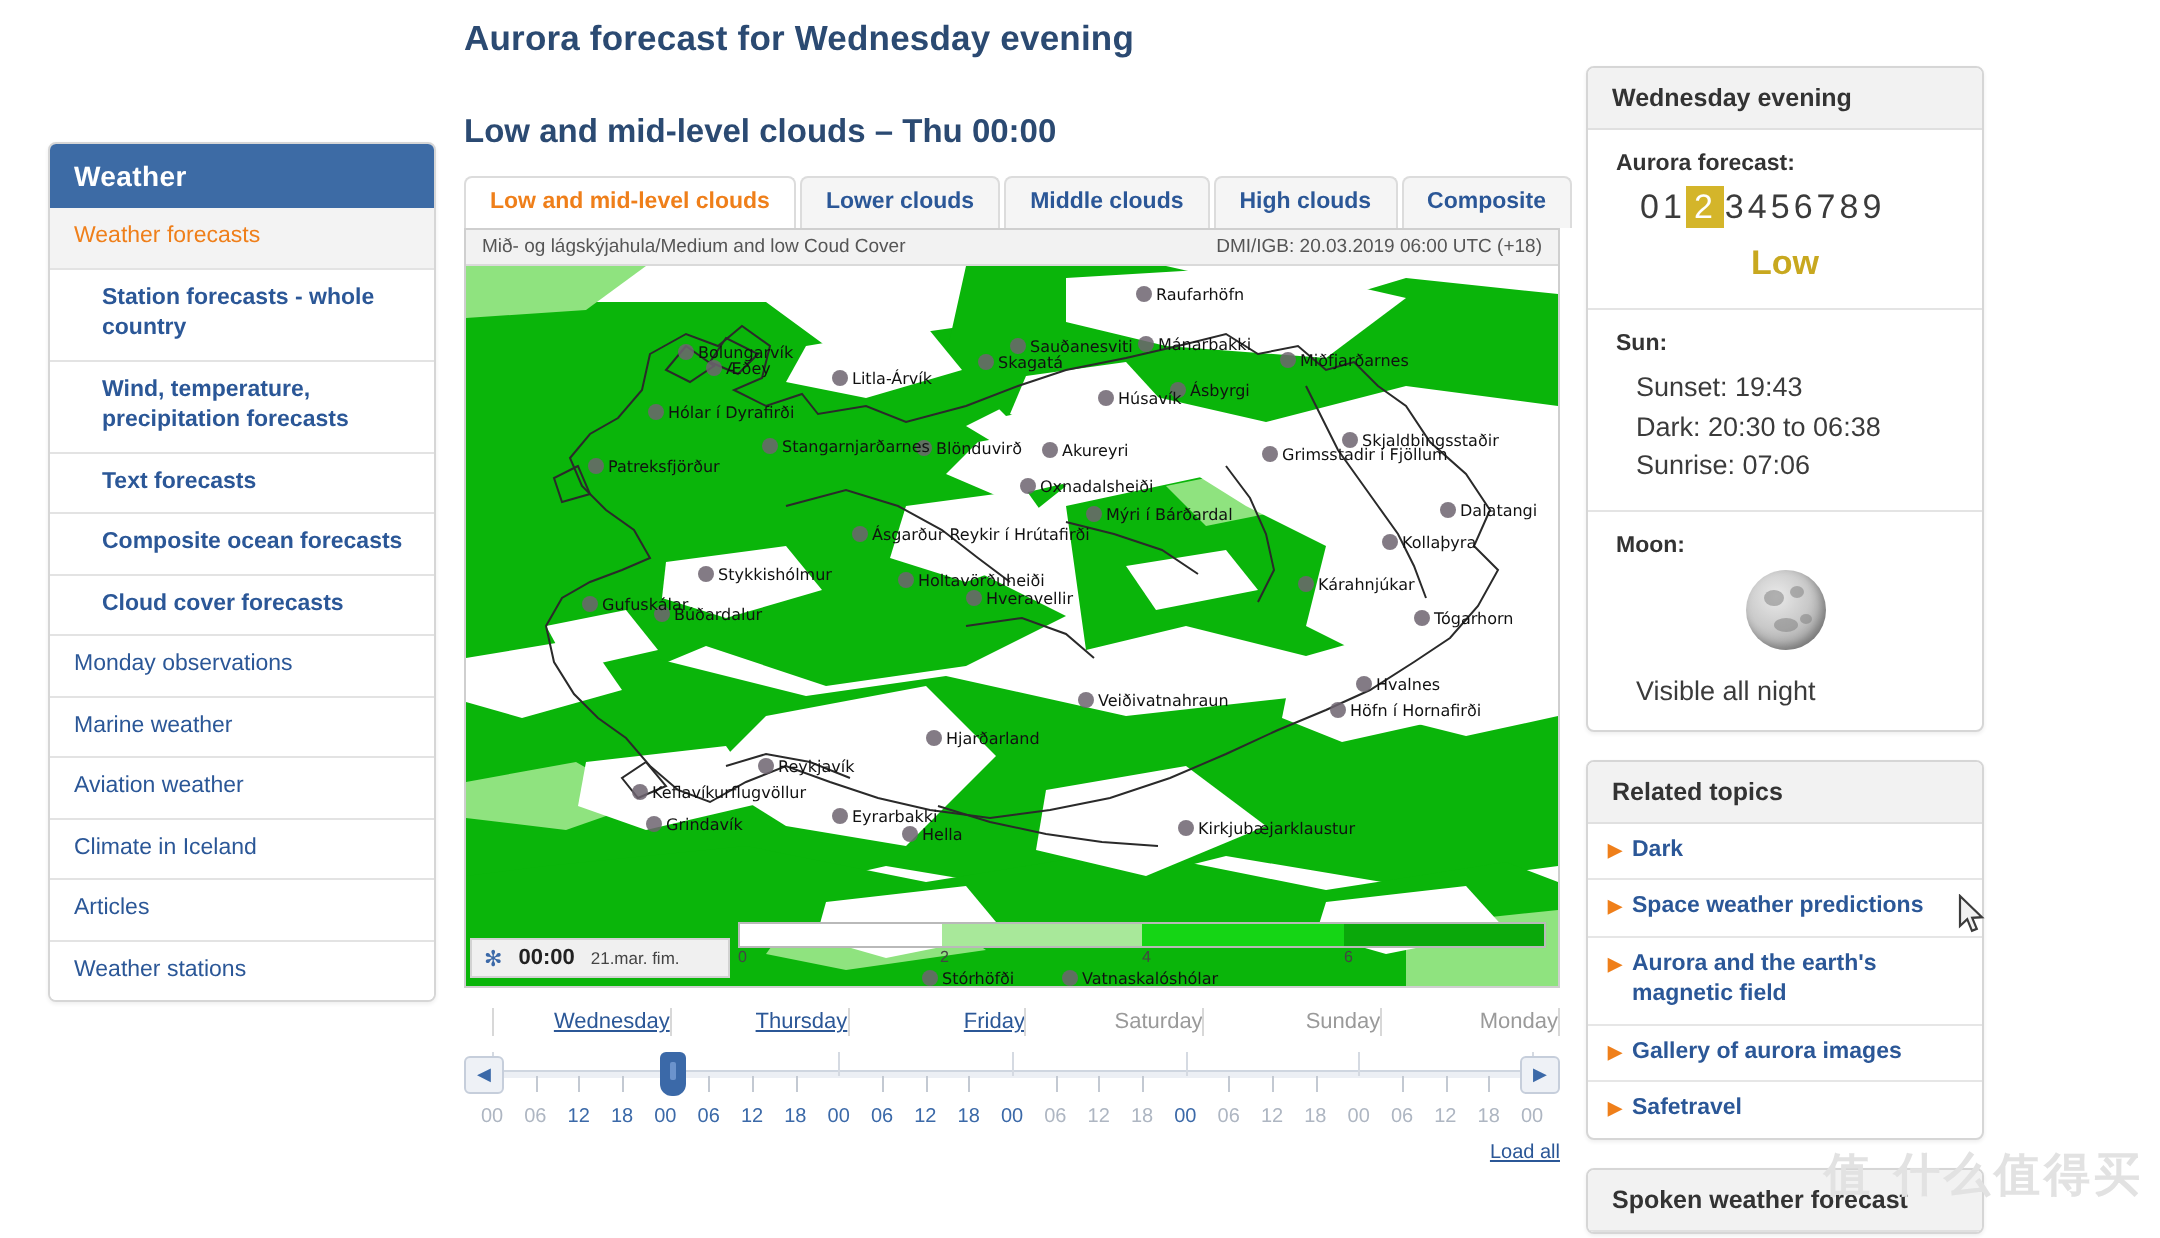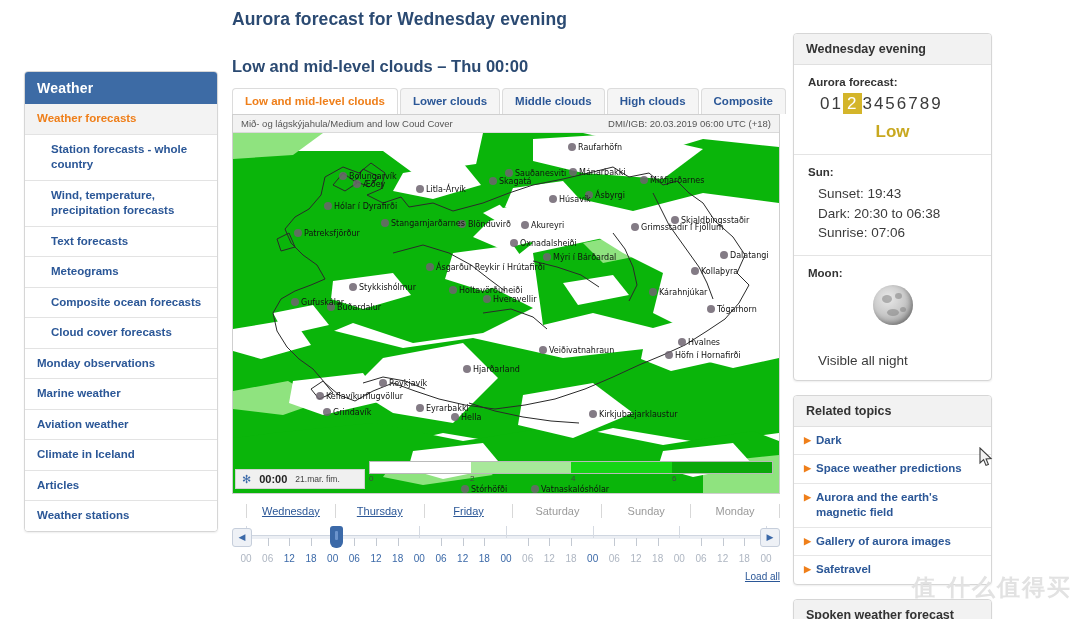--- a/index.html
+++ b/index.html
@@ -10,21 +10,21 @@
   }
   .page{position:relative;width:1080px;height:619px;}
 
   
   .sidebar{position:absolute;left:24px;top:33px;width:192px;
     border:1px solid #d6d6d6;border-radius:4px;background:#fff;
     box-shadow:0 1px 2px rgba(0,0,0,.07);overflow:hidden;margin-top:38px;}
   .sb-head{background:#3d6ba5;color:#fff;font-weight:bold;font-size:14px;
     padding:8px 12px;letter-spacing:.2px;}
   .sb-item{border-top:1px solid #e3e3e3;font-size:11.5px;line-height:1.35;
-    padding:7px 10px 7px 12px;color:#2b5797;font-weight:bold;background:#fff;}
+    padding:7px 10px 7px 12px;color:#2b5797;font-weight:normal;background:#fff;}
   .sb-item.sub{padding-left:26px;font-weight:bold;}
   .sb-item.sec{background:#f3f3f3;color:#ef7f1a;}
   .sb-item:first-child{border-top:none;}
   .sb-item .arw{color:#ef7f1a;font-size:9px;margin-right:5px;
     display:inline-block;vertical-align:1px;}
   .sb-item.arrowed{padding-left:14px;}
 
   
   .main{position:absolute;left:232px;top:0;width:550px;}
   .page-title{font-size:17.5px;font-weight:bold;color:#2b4a72;
@@ -53,21 +53,21 @@
   .scalewrap{position:absolute;left:136px;bottom:8px;width:404px;height:24px;}
   .scalebar{display:flex;height:13px;border:1px solid #b9b9b9;box-sizing:border-box;}
   .scalebar i{display:block;height:100%;}
   .ticks{position:relative;height:11px;}
   .ticks span{position:absolute;top:0;font-size:8px;color:#444;}
 
   
   .timeline{width:548px;margin-top:6px;position:relative;}
   .days{display:flex;border-bottom:0;height:22px;align-items:center;
     margin-left:14px;}
-  .day{flex:1;text-align:center;font-size:11px;border-left:1px solid #d8d8d8;
+  .day{flex:1;text-align:right;font-size:11px;border-left:1px solid #d8d8d8;
     line-height:14px;}
   .day.act{color:#2b5797;text-decoration:underline;}
   .day.inact{color:#9a9a9a;}
   .day:last-child{border-right:1px solid #d8d8d8;}
 
   .slider{position:relative;height:26px;margin-top:2px;}
   .strack{position:absolute;left:14px;right:14px;top:11px;height:3px;
     background:#eceff4;border-top:1px solid #cfd6e0;}
   .stickrow{position:absolute;left:14px;right:14px;top:14px;height:9px;}
   .stickrow i{position:absolute;top:0;width:1px;height:8px;background:#c3c9d2;}
@@ -101,21 +101,21 @@
   .scalerow b{background:#d4b52a;color:#fff;font-weight:normal;padding:1px 4px;}
   .levelword{text-align:center;font-size:17px;color:#c8a81f;font-weight:bold;
     margin-top:8px;}
   .sep{border-top:1px solid #e4e4e4;}
   .sunrow{font-size:13.5px;color:#3b3b3b;padding-left:10px;line-height:1.45;}
   .moonwrap{text-align:center;margin:6px 0 2px;}
   .moon{width:40px;height:40px;border-radius:50%;display:inline-block;
     background:radial-gradient(circle at 38% 33%, #e9e9e9 0%, #c9c9c9 45%, #9d9d9d 80%, #8a8a8a 100%);
     position:relative;box-shadow:inset -2px -2px 4px rgba(0,0,0,.25);}
   .moon i{position:absolute;border-radius:50%;background:rgba(130,130,130,.55);}
-  .moontext{font-size:13.5px;color:#3b3b3b;padding-left:10px;margin-top:24px;}
+  .moontext{font-size:13.5px;color:#3b3b3b;padding-left:10px;margin-top:8px;}
 
   .rt-item{border-top:1px solid #e6e6e6;font-size:11.5px;font-weight:bold;
     color:#2b5797;padding:6px 10px 6px 22px;position:relative;line-height:1.35;}
   .rt-item:first-child{border-top:none;}
   .rt-item .arw{position:absolute;left:10px;top:7px;color:#ef7f1a;font-size:9px;}
 
   .cursor{position:absolute;left:979px;top:447px;width:14px;height:20px;}
   .wm{position:absolute;right:8px;top:572px;font-size:23px;color:#e2e2e2;
     font-weight:bold;letter-spacing:2px;font-family:"DejaVu Sans",sans-serif;
     pointer-events:none;}
@@ -125,21 +125,20 @@
 
 <div class="page">
 
   <div class="sidebar">
     <div class="sb-head">Weather</div>
     <div id="sb-items">
         <div class="sb-item sec"><span>Weather forecasts</span></div>
         <div class="sb-item sub"><span>Station forecasts - whole country</span></div>
         <div class="sb-item sub"><span>Wind, temperature, precipitation forecasts</span></div>
         <div class="sb-item sub"><span>Text forecasts</span></div>
-        <div class="sb-item sub"><span>Meteograms</span></div>
         <div class="sb-item sub"><span>Composite ocean forecasts</span></div>
         <div class="sb-item sub"><span>Cloud cover forecasts</span></div>
         <div class="sb-item"><span>Monday observations</span></div>
         <div class="sb-item"><span>Marine weather</span></div>
         <div class="sb-item"><span>Aviation weather</span></div>
         <div class="sb-item"><span>Climate in Iceland</span></div>
         <div class="sb-item"><span>Articles</span></div>
         <div class="sb-item"><span>Weather stations</span></div>
       </div>
   </div>

